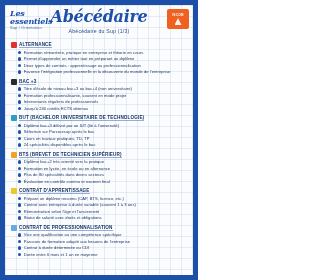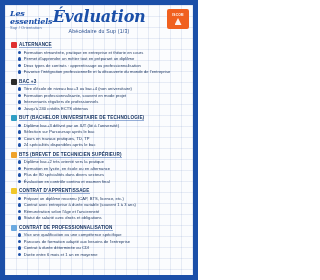--- a/index.html
+++ b/index.html
@@ -174,21 +174,21 @@
 <div id="poster">
 
   <div id="header">
 
     <div class="brand">
       <span class="brand-script">Les essentiels</span>
       <span class="brand-sub">Sup / Orientation</span>
     </div>
 
     <div class="title-wrap">
-      <span class="main-title">Évaluation</span>
+      <span class="main-title">Abécédaire</span>
       <span class="sub-title">Abécédaire du Sup (1/3)</span>
     </div>
 
     <div class="logo">
       <span class="logo-text">ISCOM</span>
       <span class="logo-mark"></span>
     </div>
 
   </div>
 

